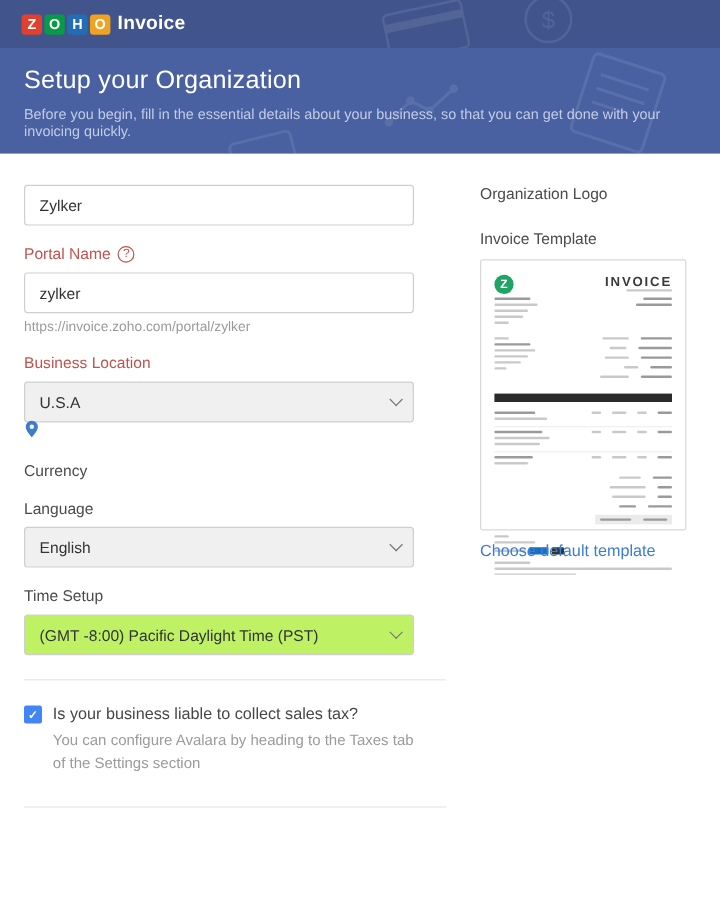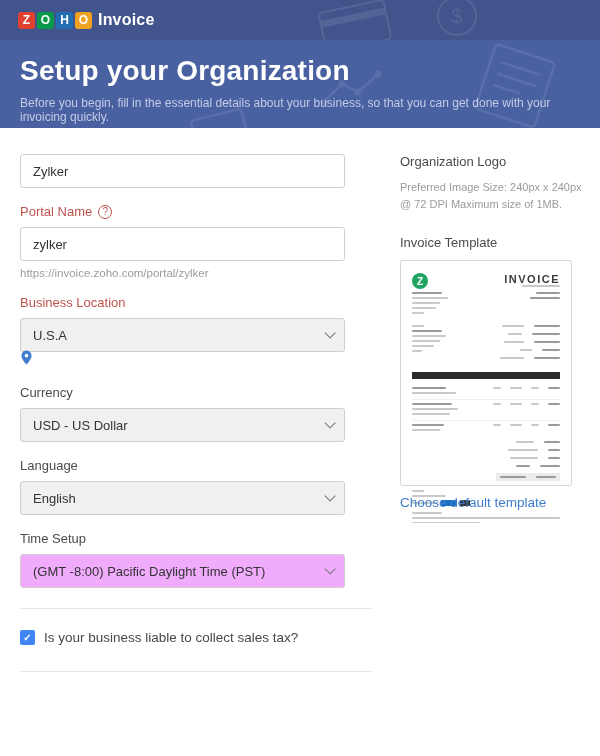--- a/index.html
+++ b/index.html
@@ -17,21 +17,21 @@
   .lb-o1 { background:#089949; }
   .lb-h { background:#226DB4; }
   .lb-o2 { background:#F0A322; }
   .brand-product { color:#fff; font-size:16px; font-weight:bold; letter-spacing:.2px; }
   .welcome-wrap { display:flex; align-items:center; gap:8px; }
   .welcome-text { color:#E9EDF7; font-size:13px; font-weight:bold; }
   .power-btn { width:16px; height:16px; display:flex; align-items:center; cursor:pointer; }
 
   
   .hero { position:relative; height:88px; background:#4A61A1; padding:15px 20px 0 20px; overflow:hidden; }
-  .hero-title { color:#fff; font-size:28px; font-weight:700; letter-spacing:.2px; }
+  .hero-title { color:#fff; font-size:21px; font-weight:400; letter-spacing:.2px; }
   .hero-sub { margin-top:9px; color:#C2CCE6; font-size:12px; }
   .decor { position:absolute; opacity:.09; pointer-events:none; }
 
   
   .content { display:flex; padding:26px 20px 0 20px; }
   .col-left { width:325px; flex:0 0 325px; }
   .col-right { margin-left:55px; width:180px; }
 
   .fgroup { margin-bottom:16px; }
   .flabel { font-size:13px; margin-bottom:8px; display:flex; align-items:center; gap:6px; }
@@ -39,30 +39,30 @@
   .flabel.dark { color:#4B4B4B; }
   .help-circle { width:14px; height:14px; border:1px solid #BE534E; border-radius:50%;
     color:#BE534E; font-size:10px; display:inline-flex; align-items:center;
     justify-content:center; cursor:pointer; }
   .tinput { width:100%; height:34px; border:1px solid #CFCFCF; border-radius:3px;
     padding:0 12px; font-size:13px; color:#333; background:#fff;
     font-family:"Liberation Sans", sans-serif; }
   .select { width:100%; height:34px; border:1px solid #CFCFCF; border-radius:3px;
     padding:0 12px; font-size:13px; color:#333; background:#F0F0F0; display:flex;
     align-items:center; justify-content:space-between; cursor:pointer; }
-  .select.white { background:#f0abfc;gap:33px; }
+  .select.white { background:#bef264;gap:33px; }
   .chev { width:8px; height:8px; border-right:1.5px solid #777; border-bottom:1.5px solid #777;
     transform:rotate(45deg) translateY(-3px); }
   .url-hint { margin-top:6px; font-size:11.5px; color:#9B9B9B; }
   .addr-link { display:flex; align-items:center; gap:5px; color:#3D7DCC; font-size:13px;
     cursor:pointer; margin:-4px 0 20px 0; }
 
   .divider { height:1px; background:#E7E7E7; margin:20px 0; width:352px; }
 
-  .tax-row { display:flex; gap:9px; align-items:center; }
+  .tax-row { display:flex; gap:9px; align-items:flex-start; }
   .checkbox { width:15px; height:15px; background:#4285F4; border-radius:2px; flex:0 0 15px;
     margin-top:1px; display:flex; align-items:center; justify-content:center; cursor:pointer; }
   .checkbox::after { content:"✓"; color:#fff; font-size:10px; font-weight:bold; }
   .tax-q { font-size:13.5px; color:#474747; }
   .tax-help { margin-top:6px; font-size:12.5px; color:#9B9B9B; line-height:19px; max-width:330px; }
 
   
   .rlabel { font-size:13px; color:#4B4B4B; margin-bottom:10px; }
   .upload-box { width:180px; height:34px; border:1px dashed #C8C8C8; border-radius:3px;
     background:#FDFDFD; display:flex; align-items:center; justify-content:center; gap:7px;
@@ -165,24 +165,20 @@
 
     <div class="addr-link">
       <svg width="13" height="15" viewBox="0 0 24 28">
         <path d="M12 1a9.5 9.5 0 0 0-9.5 9.5C2.5 17 12 27 12 27s9.5-10 9.5-16.5A9.5 9.5 0 0 0 12 1z" fill="#3D7DCC"></path>
         <circle cx="12" cy="10.5" r="3.4" fill="#fff"></circle>
       </svg>
     </div>
 
     <div class="fgroup">
       <div class="flabel dark">Currency</div>
-      <div class="select">
-        <span>USD - US Dollar</span>
-        <span class="chev"></span>
-      </div>
     </div>
 
     <div class="fgroup">
       <div class="flabel dark">Language</div>
       <div class="select">
         <span>English</span>
         <span class="chev"></span>
       </div>
     </div>
 
@@ -193,32 +189,32 @@
         <span class="chev"></span>
       </div>
     </div>
 
     <div class="divider"></div>
 
     <div class="tax-row">
       <span class="checkbox"></span>
       <div>
         <div class="tax-q">Is your business liable to collect sales tax?</div>
+        <div class="tax-help">You can configure Avalara by heading to the Taxes tab of the Settings section</div>
       </div>
     </div>
 
     <div class="divider" style="margin-top:26px;"></div>
 
   </div>
 
   <div class="col-right">
     <div class="rlabel">Organization Logo</div>
 
 
-    <div class="img-hint">Preferred Image Size: 240px x 240px @ 72 DPI Maximum size of 1MB.</div>
 
     <div class="rlabel tmpl-label">Invoice Template</div>
 
     <div class="tmpl-box">
       <div class="mi-top">
         <div class="mi-logo">Z</div>
         <div class="mi-right">
           <div class="mi-title">INVOICE</div>
           <div class="bar" style="width:38px;"></div>
         </div>

